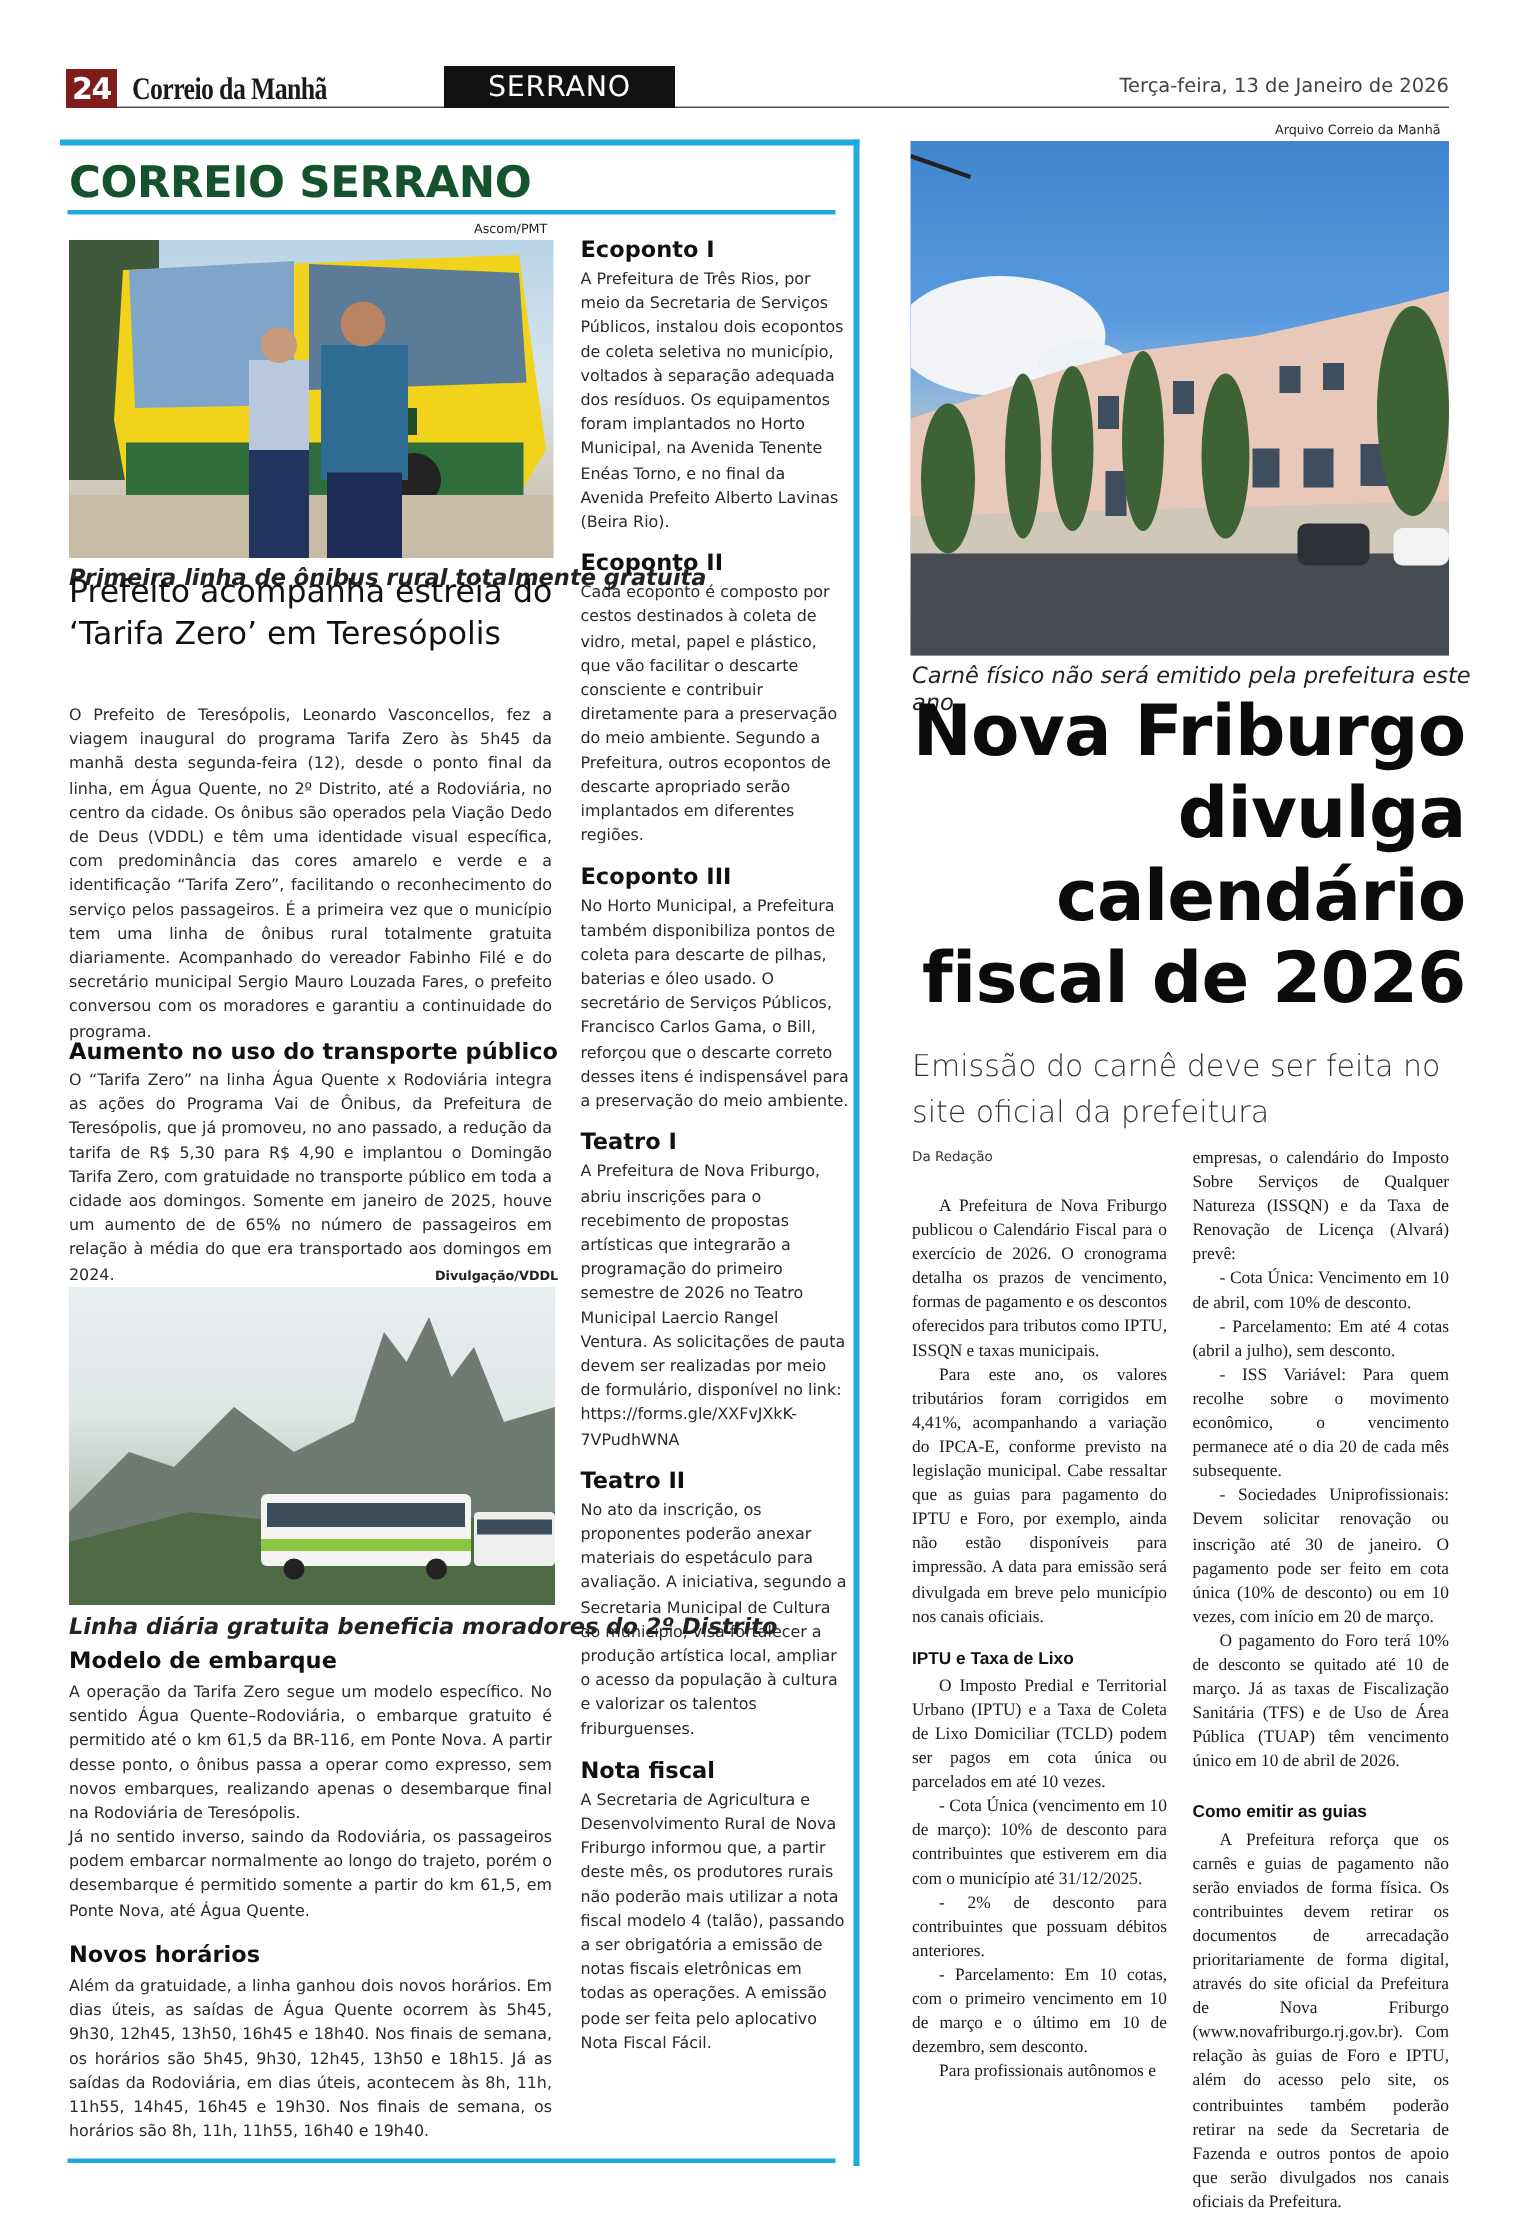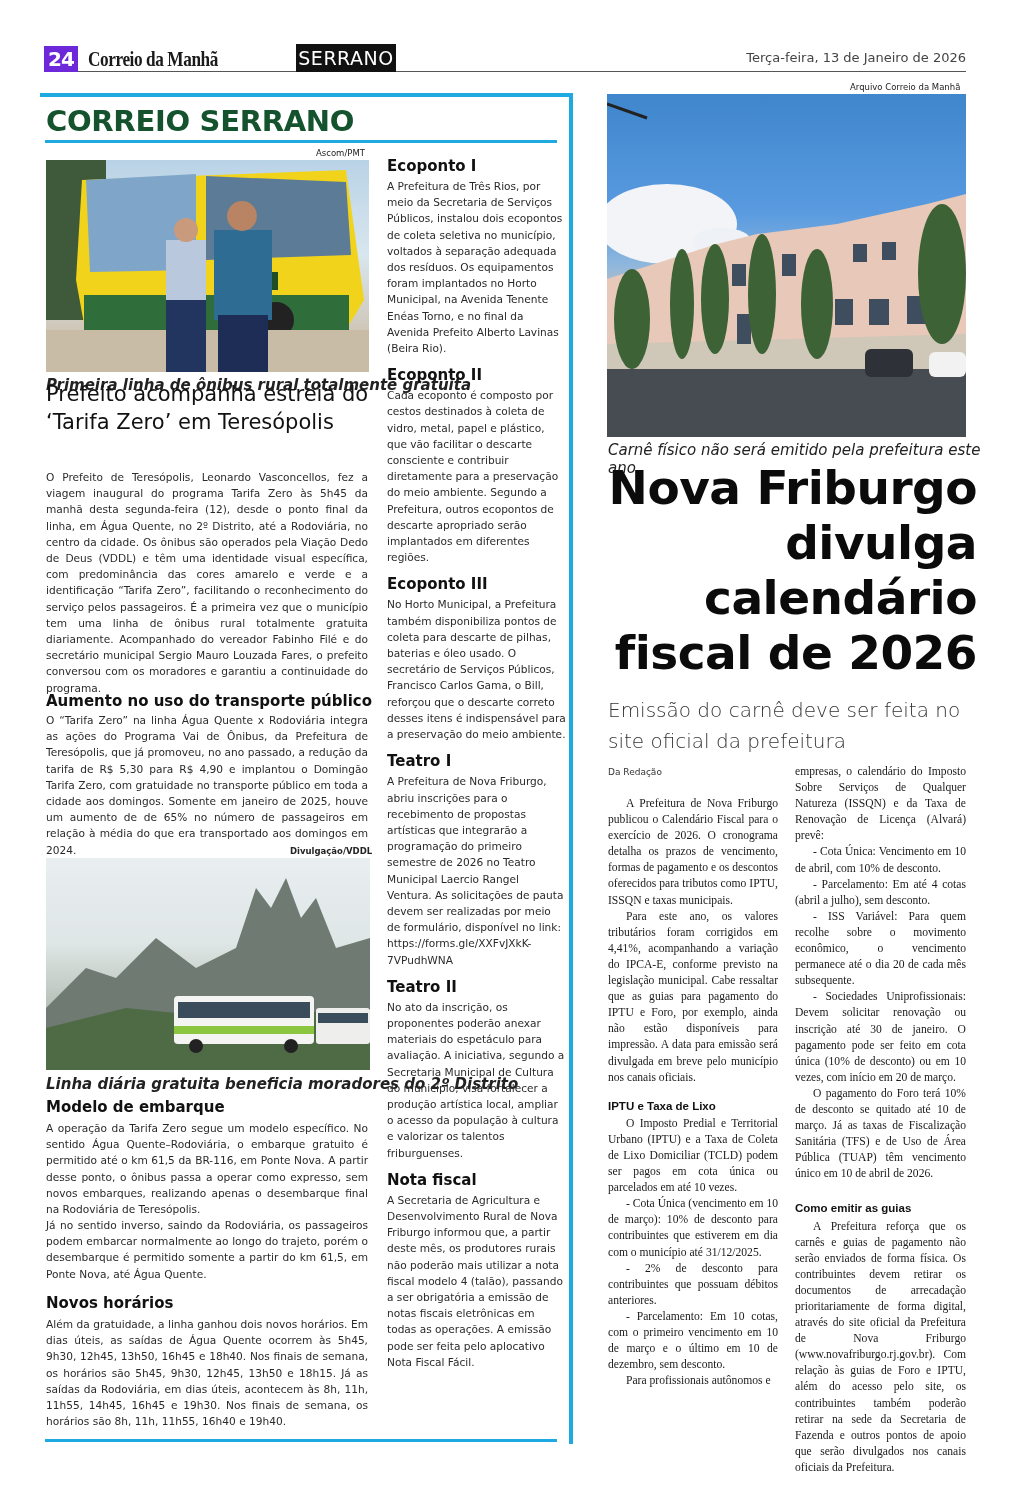--- a/index.html
+++ b/index.html
@@ -1,23 +1,23 @@
 <!DOCTYPE html>
 <html><head>
 <meta charset="utf-8">
 <style>
   * { box-sizing: border-box; margin: 0; padding: 0; }
   html, body { width: 1010px; height: 1488px; background: #ffffff; overflow: hidden; }
   body { position: relative; font-family: "DejaVu Sans", sans-serif; color: #1a1a1a; }
 
   
   .hdr { position: absolute; left: 44px; top: 46px; width: 922px; height: 26px; border-bottom: 1.5px solid #555; }
-  .pgnum { position: absolute; left: 0; top: 0; width: 34px; height: 26px; background: #6d28d9; color: #fff; font-size: 20px; font-weight: bold; text-align: center; line-height: 26px; letter-spacing: -1px; }
+  .pgnum { position: absolute; left: 0; top: 0; width: 34px; height: 26px; background: #7f1d1d; color: #fff; font-size: 20px; font-weight: bold; text-align: center; line-height: 26px; letter-spacing: -1px; }
   .mast { position: absolute; left: 44px; top: 0; font-family: "Liberation Serif", serif; font-weight: bold; font-size: 21px; line-height: 26px; letter-spacing: -0.5px; transform: scaleX(0.82); transform-origin: left; }
-  .section { position: absolute; left: 252px; top: -2px; width: 100px; height: 28px; background: #111; color: #fff; font-size: 19px; text-align: center; line-height: 28px; letter-spacing: 0.5px; }
+  .section { position: absolute; left: 252px; top: -2px; width: 154px; height: 28px; background: #111; color: #fff; font-size: 19px; text-align: center; line-height: 28px; letter-spacing: 0.5px; }
   .date { position: absolute; right: 0; top: 4px; font-size: 13px; color: #444; }
 
   
   .box-top { position: absolute; left: 40px; top: 93px; width: 533px; height: 4px; background: #1ea9e1; }
   .box-right { position: absolute; left: 569px; top: 93px; width: 4px; height: 1351px; background: #1ea9e1; }
   .box-bottom { position: absolute; left: 45px; top: 1439px; width: 512px; height: 3px; background: #1ea9e1; }
   .kicker { position: absolute; left: 46px; top: 104px; font-size: 29px; font-weight: bold; letter-spacing: -0.3px; color: #14532d; }
   .kicker-line { position: absolute; left: 45px; top: 140px; width: 512px; height: 3px; background: #1ea9e1; }
 
   .credit { position: absolute; font-size: 8.5px; color: #222; }

